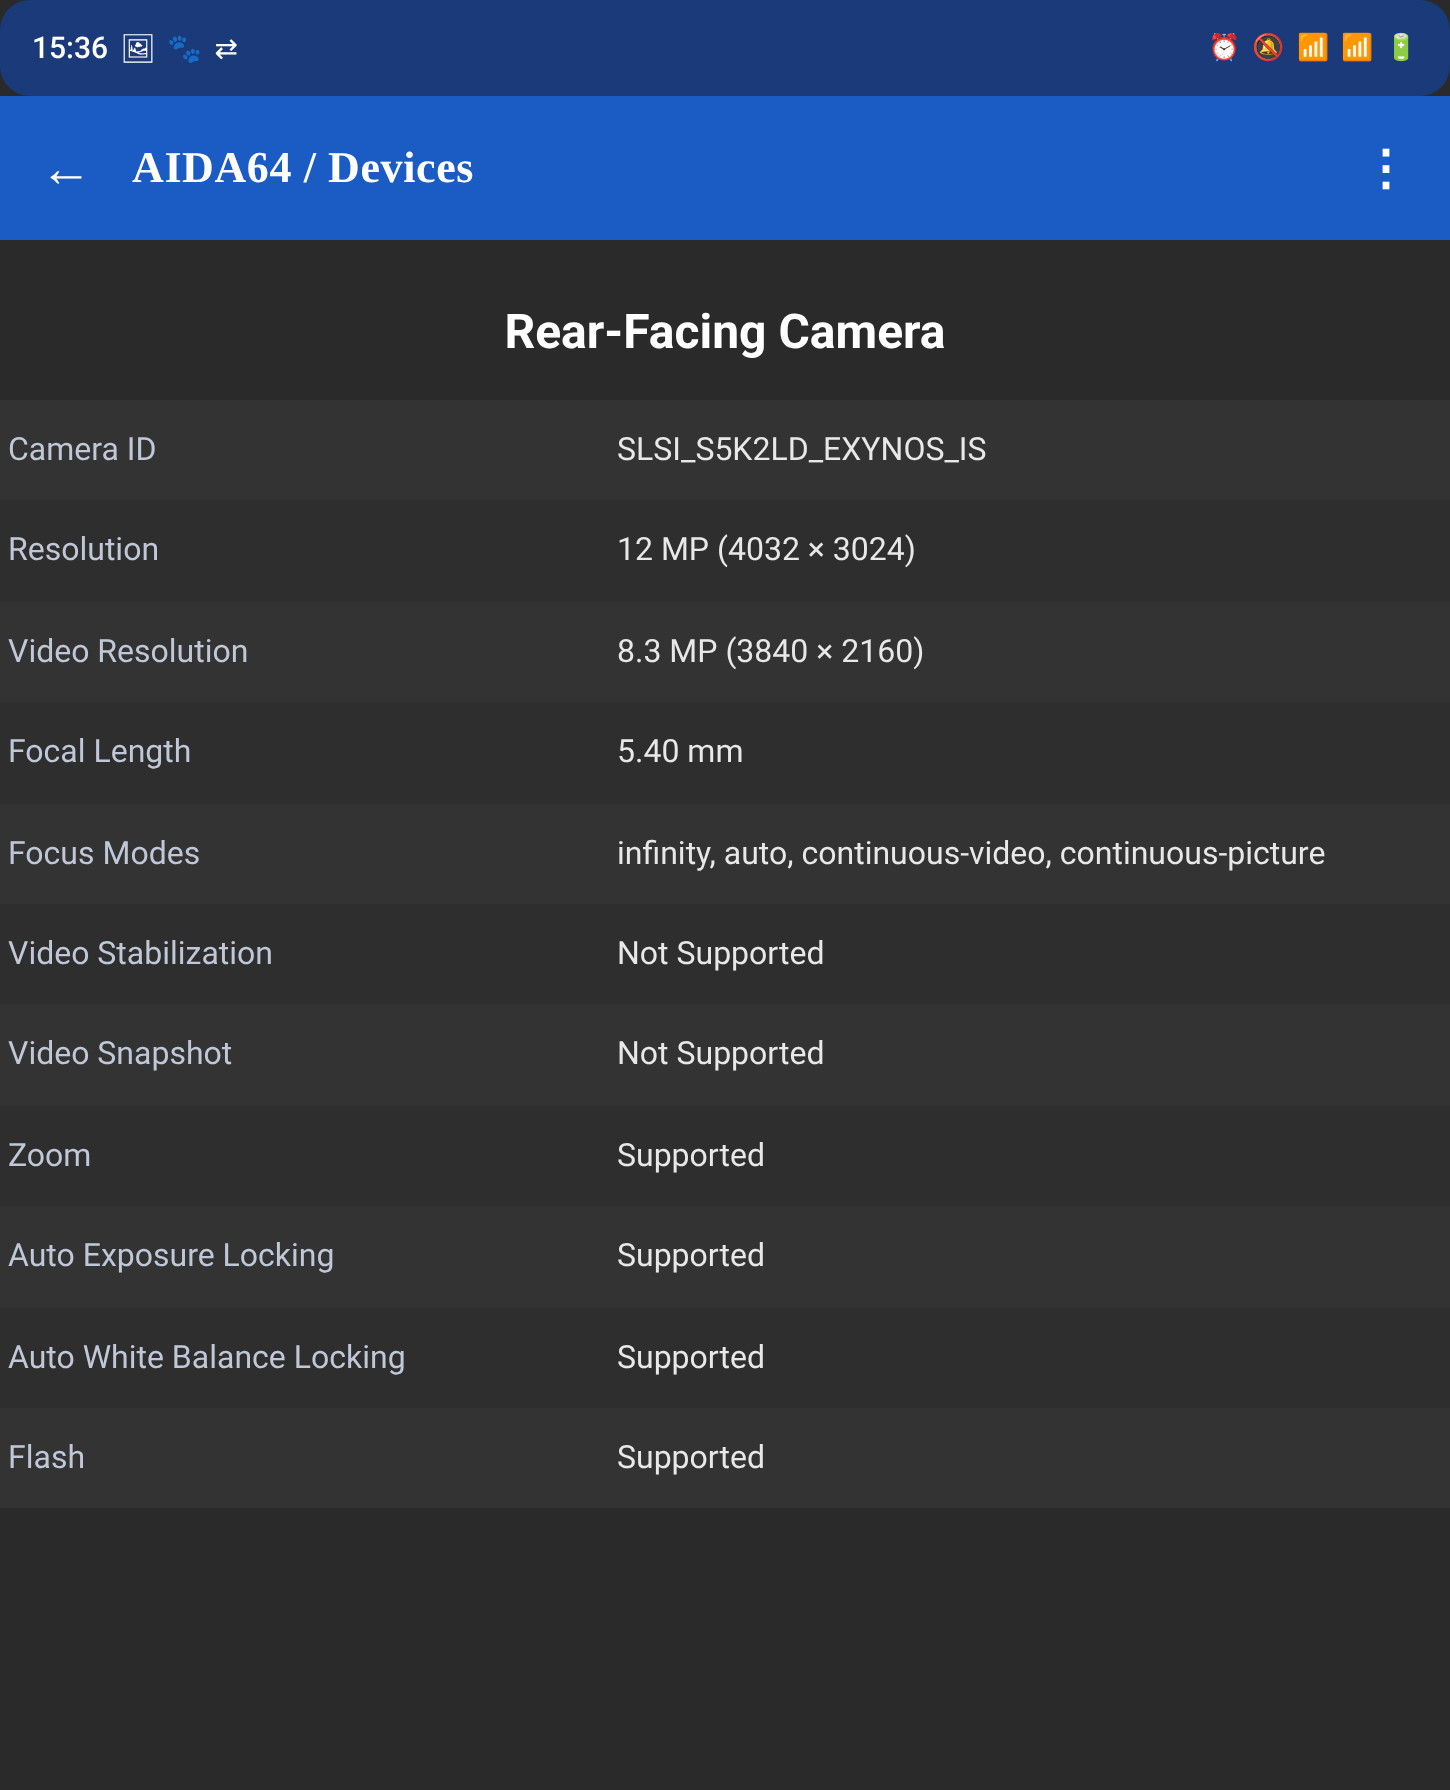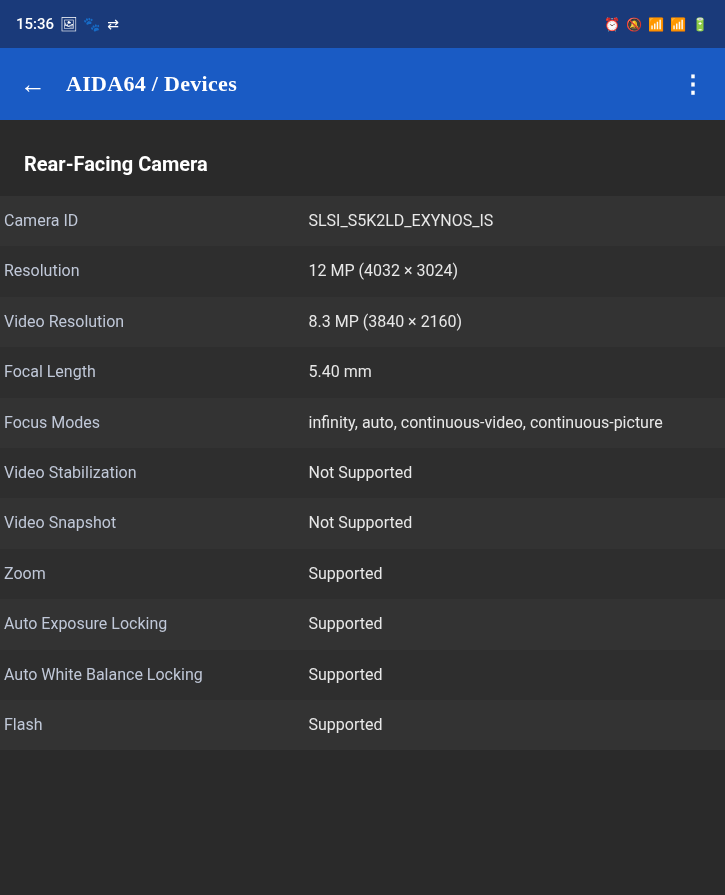--- a/index.html
+++ b/index.html
@@ -14,20 +14,21 @@
     }
 
     
     .status-bar {
       background: #1a3a7a;
       height: 48px;
       display: flex;
       align-items: center;
       justify-content: space-between;
       padding: 0 16px;
+      border-radius: 15px;
     }
     .status-bar-left {
       font-size: 15px;
       color: #ffffff;
       font-weight: 500;
       display: flex;
       align-items: center;
       gap: 6px;
     }
     .status-bar-right {
@@ -70,22 +71,23 @@
     }
 
     
     .content {
       background: #2a2a2a;
       padding: 16px 0;
     }
 
     
     .section-header {
+      text-align: center;
       padding: 16px 24px 20px;
-      font-size: 20px;
+      font-size: 24px;
       font-weight: 700;
       color: #ffffff;
     }
 
     
     .info-table {
       width: 100%;
       border-collapse: collapse;
     }
     .info-table tr:nth-child(odd) {

